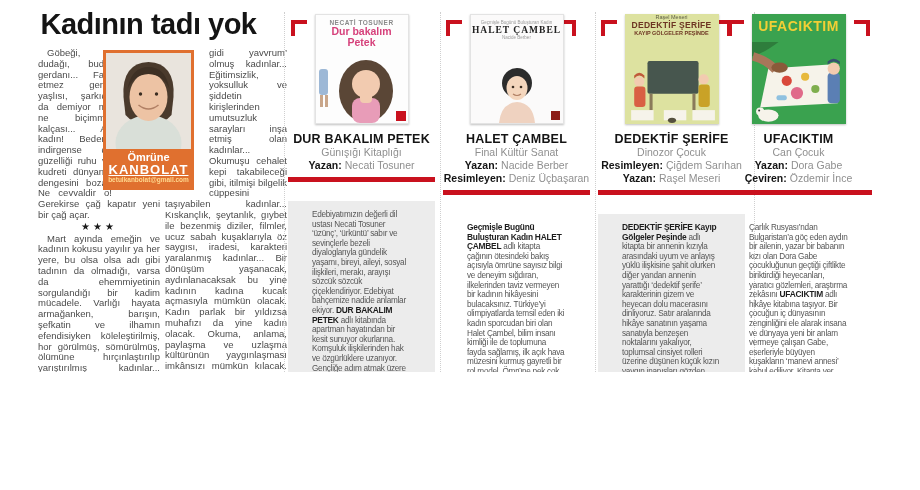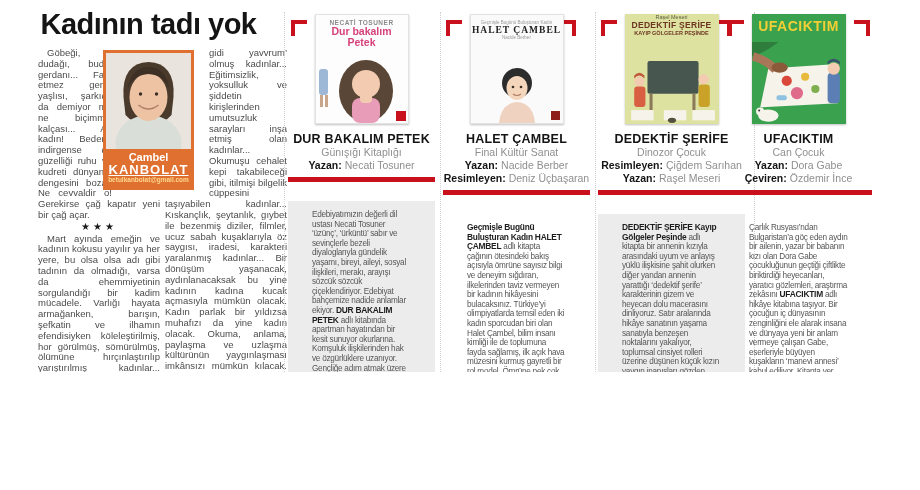--- a/index.html
+++ b/index.html
@@ -107,21 +107,21 @@
             <path d="M18 44 Q16 10 43 9 Q70 10 68 44 L66 62 Q60 70 43 71 Q26 70 20 62 Z" fill="#4a3a2c"></path>
             <ellipse cx="43" cy="90" rx="33" ry="28" fill="#d9dfd8"></ellipse>
             <ellipse cx="43" cy="44" rx="19" ry="24" fill="#edc3a4"></ellipse>
             <path d="M22 36 Q26 14 43 14 Q60 14 64 36 Q58 22 43 21 Q28 22 22 36 Z" fill="#3e3024"></path>
             <path d="M33 52 Q43 60 53 52" stroke="#b07f64" stroke-width="1.6" fill="none"></path>
             <circle cx="35" cy="41" r="1.7" fill="#3a2d22"></circle>
             <circle cx="51" cy="41" r="1.7" fill="#3a2d22"></circle>
           </svg>
         </div>
         <div class="author-plate">
-          <div class="author-first">Çambel</div>
+          <div class="author-first">Ömrüne</div>
           <div class="author-last">KANBOLAT</div>
           <div class="author-email">betulkanbolat@gmail.com</div>
         </div>
       </div>
     </div>
   </section>
 
   <div class="vsep" style="left:284px"></div>
   <div class="vsep" style="left:440px"></div>
   <div class="vsep" style="left:595px"></div>

